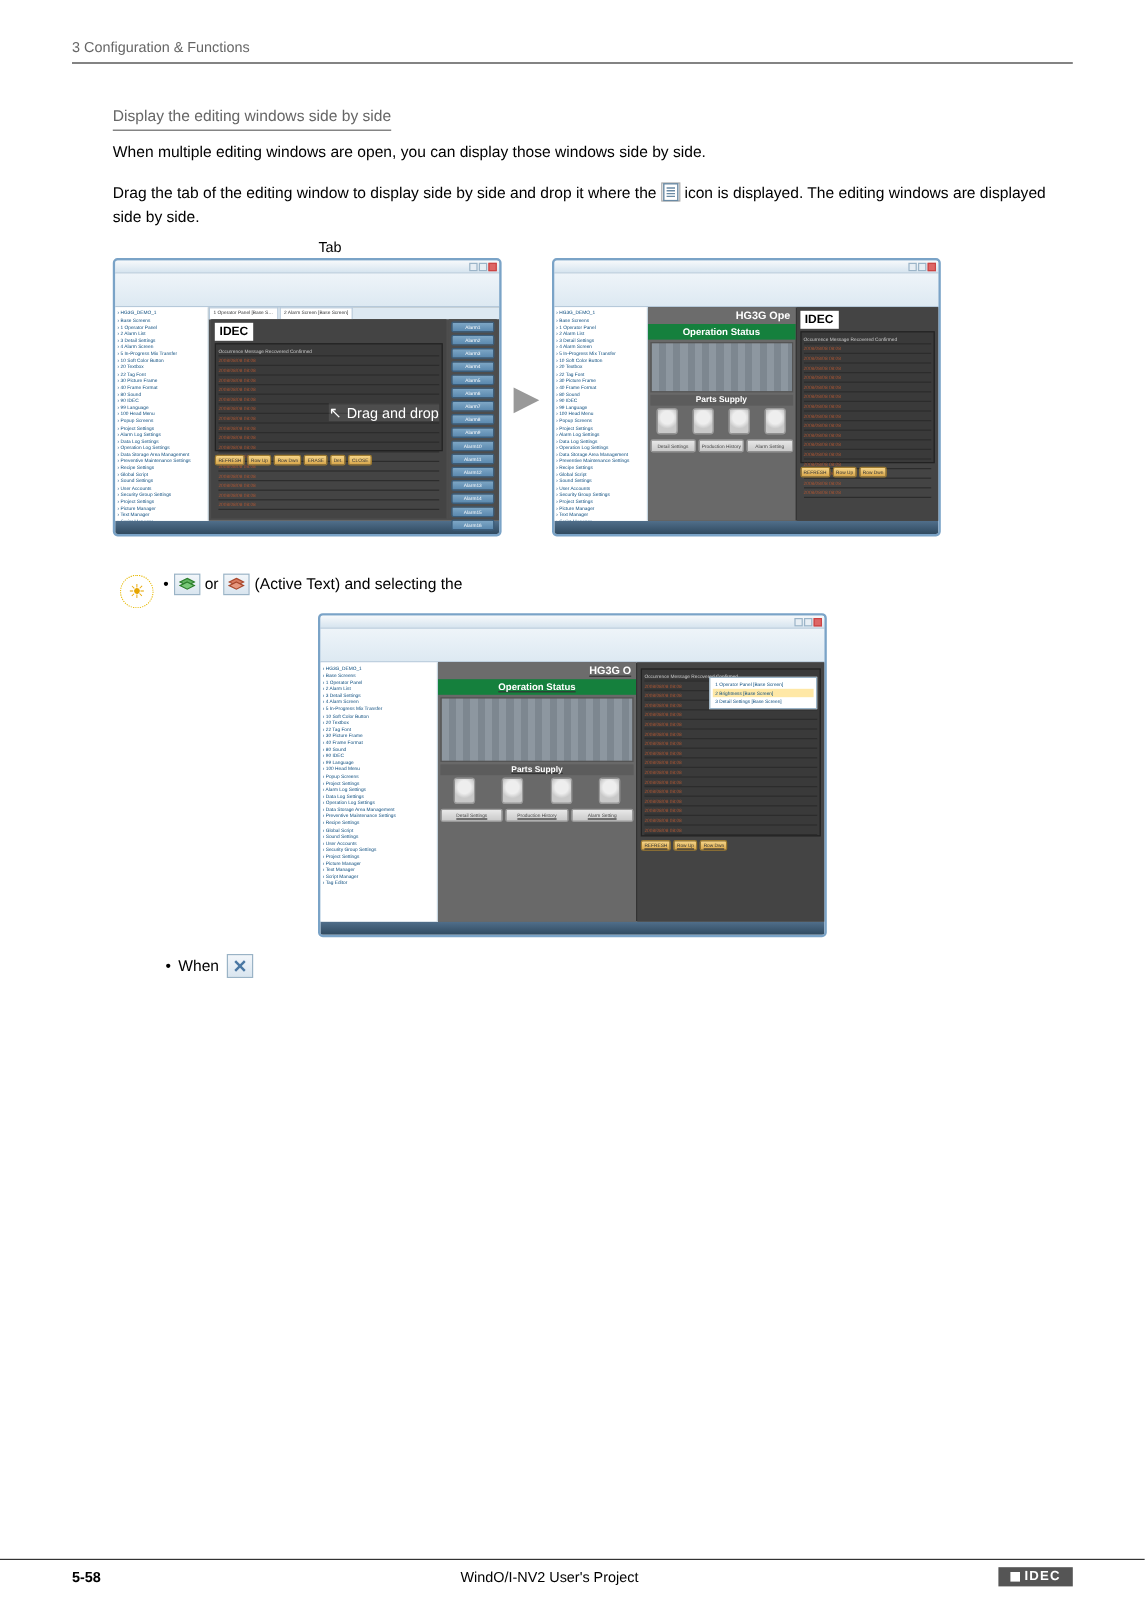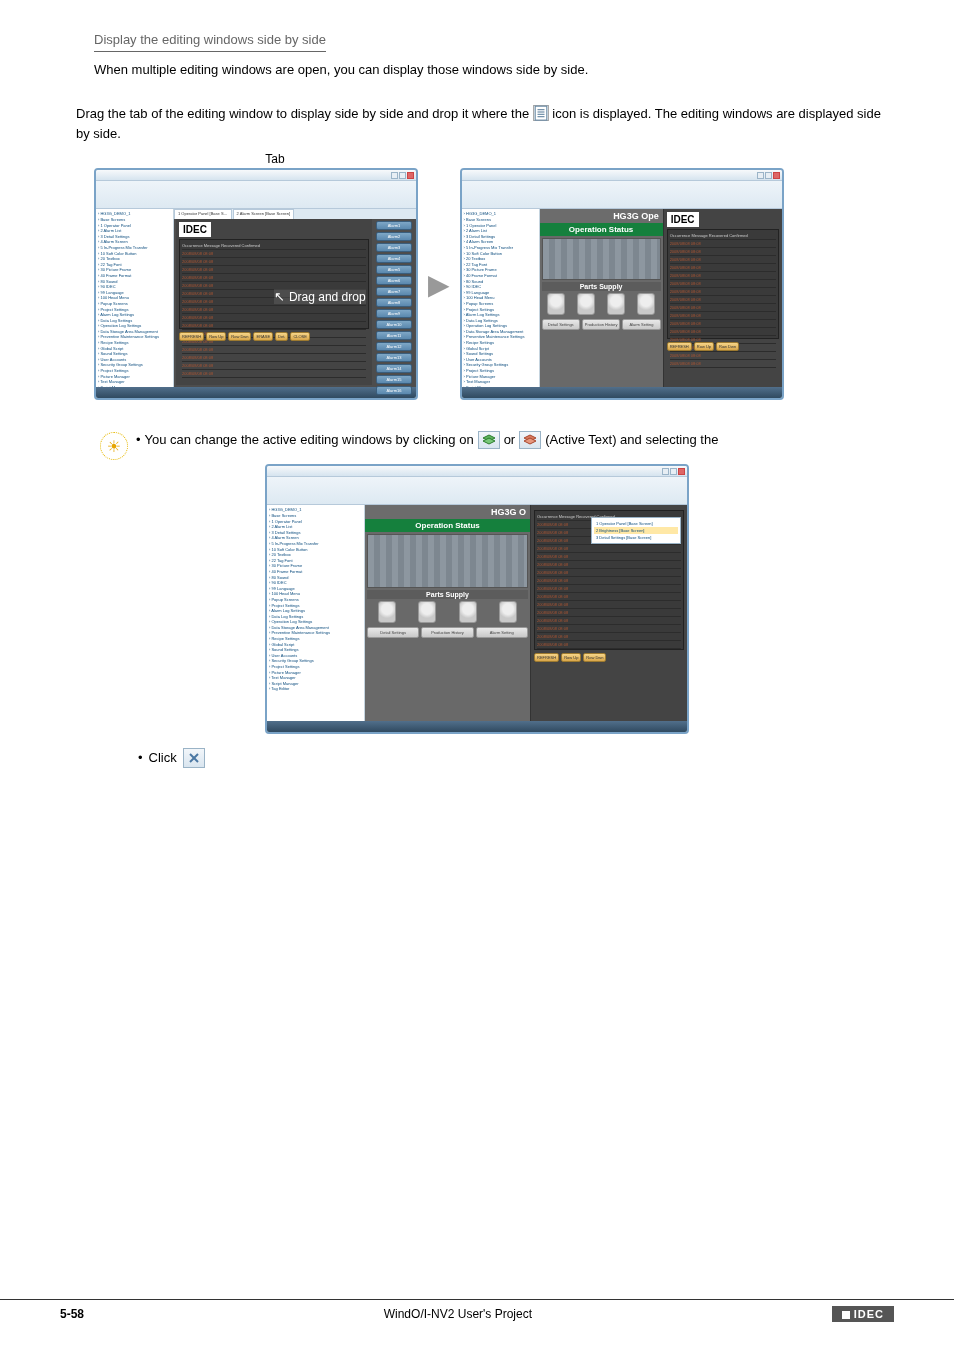--- a/index.html
+++ b/index.html
@@ -25,24 +25,24 @@
       font-size: 13px;
       margin-left: 34px;
       padding-bottom: 4px;
       border-bottom: 1px solid #666;
       display: inline-block;
       margin-bottom: 8px;
     }
     .para {
       margin-left: 34px;
       line-height: 1.55;
-      margin-bottom: 24px;
+      margin-bottom: 14px;
     }
     .para2 {
-      margin-left: 16px;
+      margin-left: 34px;
       line-height: 1.55;
       margin-bottom: 8px;
     }
     .tab-label {
       text-align: center;
       margin-left: 170px;
       font-size: 12px;
       width: 90px;
       margin-bottom: 2px;
     }
@@ -304,20 +304,21 @@
       background:#fff; border:1px solid #9ab3c6;
       font-size:4px; padding:2px; width:90px;
     }
     .dd-context .it { padding:1px 2px; color:#0a4b7d; white-space:nowrap; }
     .dd-context .it.hover { background:#ffe8a6; }
   </style>
 </head>
 <body>
 
 <div class="page">
+  <div class="chapter-head">3 Configuration &amp; Functions</div>
 
   <div class="subhead">Display the editing windows side by side</div>
   <div class="para">When multiple editing windows are open, you can display those windows side by side.</div>
 
   <div class="para2">
     <span>Drag the tab of the editing window to display side by side and drop it where the </span>
     <span class="doc-inline">
       <svg viewBox="0 0 12 14">
           <rect x="1" y="1" width="10" height="12" fill="#fff" stroke="#6a8aa4"></rect>
           <line x1="3" y1="4" x2="9" y2="4" stroke="#6a8aa4"></line>
@@ -531,21 +532,20 @@
       <div class="status-bar"></div>
     </div>
   </div>
 
   
   <div class="tip-row">
     <div class="tip-icon">☀</div>
     <div class="bullet-block">
       <div class="bullet-line">
         <span>•</span>
-        <span>You can change the active editing windows by clicking on </span>
         <span class="inline-icon stack-icon">
           <svg viewBox="0 0 14 12">
               <polygon points="7,1 13,4 7,7 1,4" fill="#5fb45f" stroke="#2c7d2c"></polygon>
               <polygon points="7,4 13,7 7,10 1,7" fill="#79c879" stroke="#2c7d2c"></polygon>
             </svg>
         </span>
         <span> or </span>
         <span class="inline-icon stack-icon">
           <svg viewBox="0 0 14 12">
               <polygon points="7,1 13,4 7,7 1,4" fill="#d87a5f" stroke="#a8472c"></polygon>
@@ -595,21 +595,21 @@
             <div class="ln">› Global Script</div>
             <div class="ln">› Sound Settings</div>
             <div class="ln">› User Accounts</div>
             <div class="ln">› Security Group Settings</div>
             <div class="ln">› Project Settings</div>
             <div class="ln">› Picture Manager</div>
             <div class="ln">› Text Manager</div>
             <div class="ln">› Script Manager</div>
             <div class="ln">› Tag Editor</div>
           </div>
-        <div class="canvas2" style="position:relative;">
+        <div class="canvas2" style="position:relative;text-decoration:underline;">
           <div class="right-panel" style="flex:1.1; position:relative;">
             <div class="hg-title">HG3G O</div>
             <div class="op-status">Operation Status</div>
             <div class="img-band" style="height:54px"></div>
             <div class="parts-supply">Parts Supply</div>
             <div class="hand-row">
               <div class="hand"></div>
               <div class="hand"></div>
               <div class="hand"></div>
               <div class="hand"></div>
@@ -653,21 +653,21 @@
             </div>
         </div>
       </div>
       <div class="status-bar"></div>
     </div>
   </div>
 
   
   <div class="last-bullet">
     <span>•</span>
-    <span>Click </span>
+    <span>When </span>
     <span class="close-x">
       <svg viewBox="0 0 12 12">
           <line x1="2" y1="2" x2="10" y2="10" stroke="#4a77a3" stroke-width="2"></line>
           <line x1="10" y1="2" x2="2" y2="10" stroke="#4a77a3" stroke-width="2"></line>
         </svg>
     </span>
   </div>
 
 </div>
 

